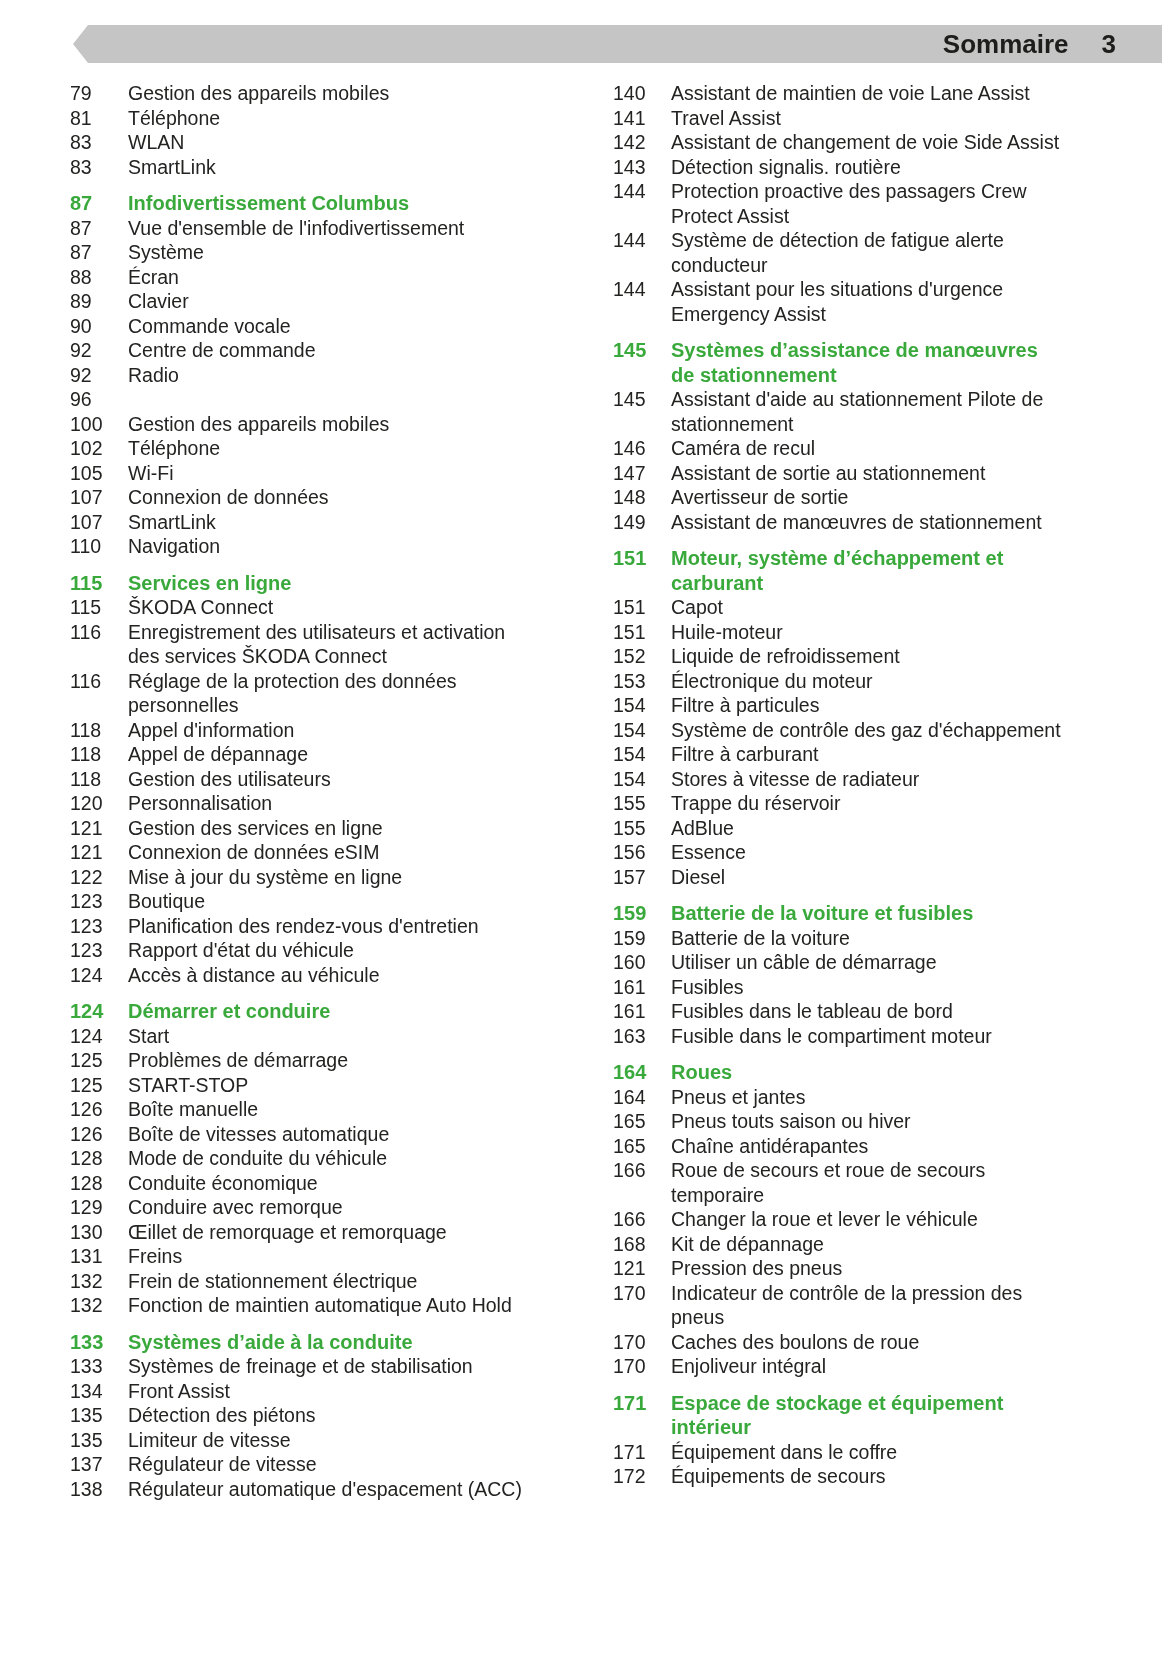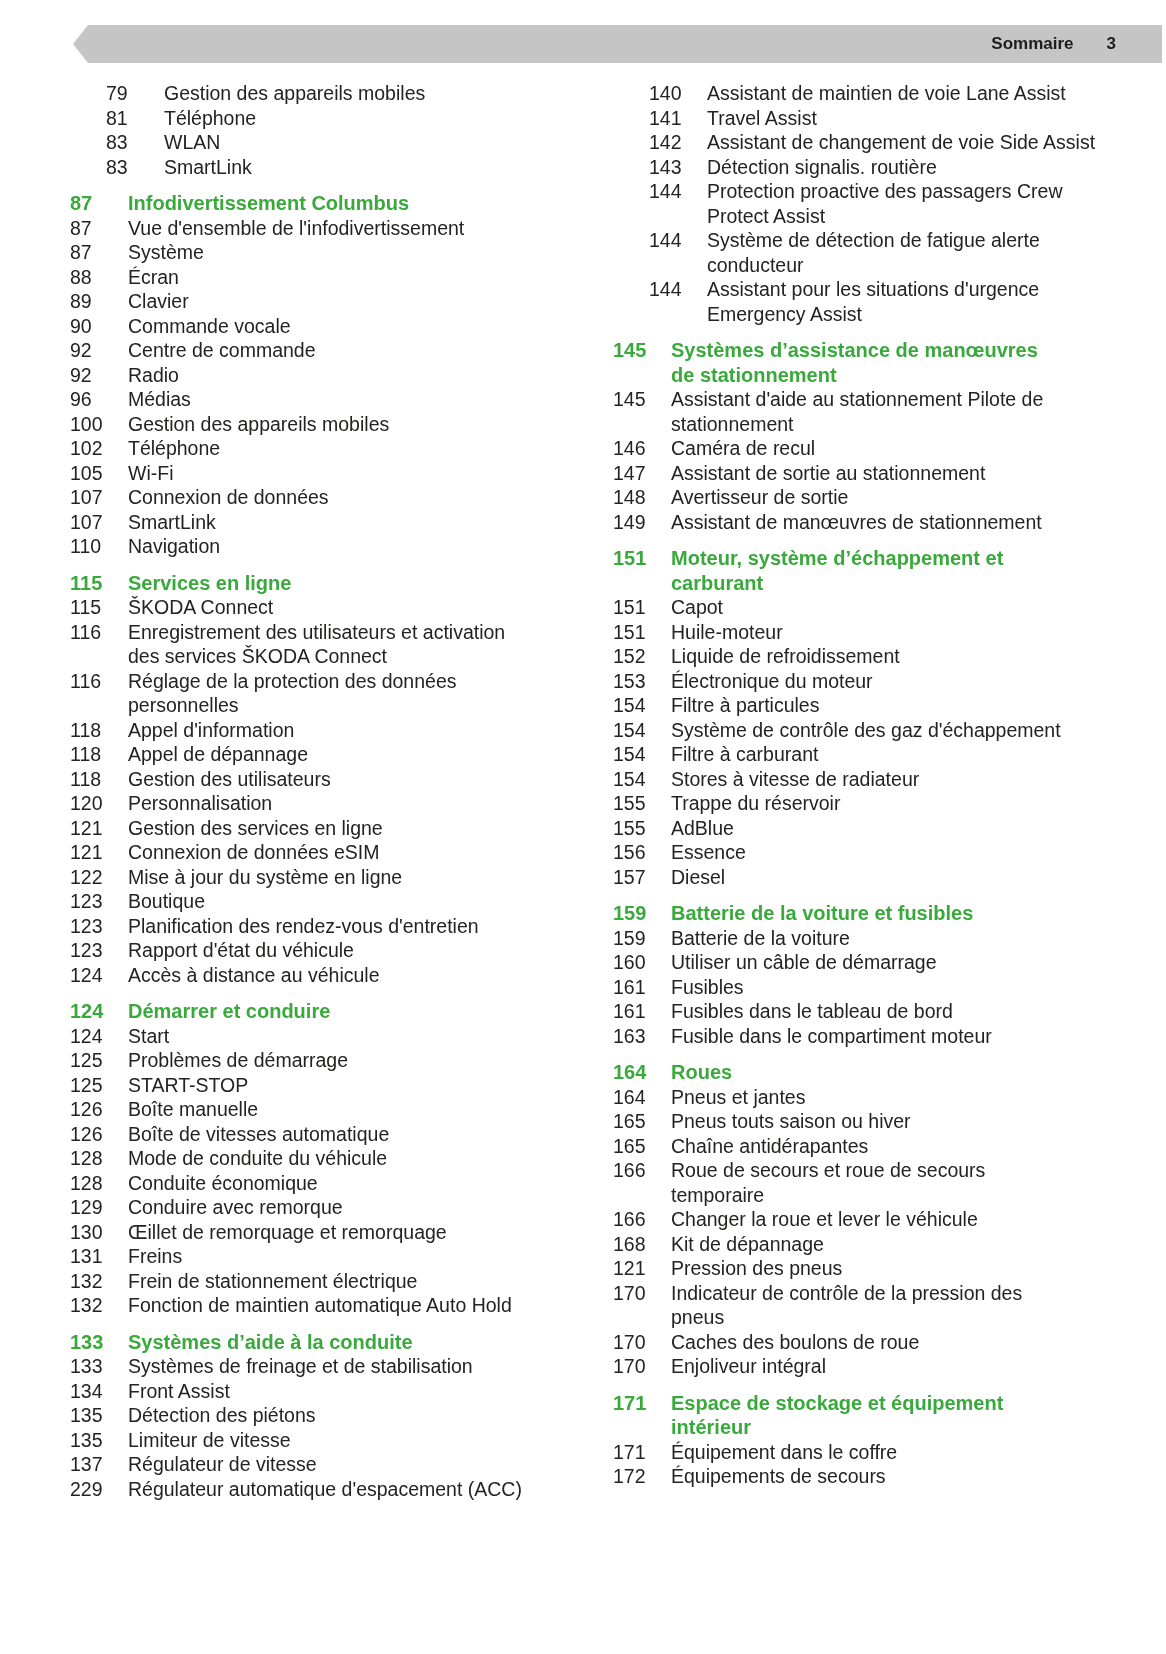--- a/index.html
+++ b/index.html
@@ -20,35 +20,35 @@
     position:absolute;
     top:25px;left:73px;right:4px;height:38px;
     background:var(--banner-gray);
     clip-path:polygon(15px 0, 100% 0, 100% 100%, 15px 100%, 0 50%);
     display:flex;
     align-items:center;
     justify-content:flex-end;
     gap:33px;
     padding-right:46px;
     box-sizing:border-box;
-    font-size:17px;
+    font-size:26px;
     font-weight:700;
     color:#1d1d1b;
   }
   .content{
     position:absolute;
     top:81px;left:70px;right:27px;
     display:flex;
     gap:50px;
   }
   .col{display:block;}
   .col-left{width:493px;flex:0 0 493px;}
   .col-right{width:526px;flex:0 0 526px;}
   .group{margin-top:12px;}
-  .group.first{margin-top:0;margin-left:36px;}
+  .group.first{margin-top:0;}
   .row{
     display:flex;
     font-size:19.5px;
     line-height:24.5px;
     color:var(--ink);
   }
   .row .num{flex:0 0 58px;}
   .row .label{flex:1;white-space:pre-line;}
   .row.heading{
     color:var(--green);
@@ -112,21 +112,20 @@
         <div class="row">
     <span class="num">92</span>
     <span class="label">Centre de commande</span>
   </div>
         <div class="row">
     <span class="num">92</span>
     <span class="label">Radio</span>
   </div>
         <div class="row">
     <span class="num">96</span>
-    <span class="label">Médias</span>
   </div>
         <div class="row">
     <span class="num">100</span>
     <span class="label">Gestion des appareils mobiles</span>
   </div>
         <div class="row">
     <span class="num">102</span>
     <span class="label">Téléphone</span>
   </div>
         <div class="row">
@@ -283,21 +282,21 @@
   </div>
         <div class="row">
     <span class="num">135</span>
     <span class="label">Limiteur de vitesse</span>
   </div>
         <div class="row">
     <span class="num">137</span>
     <span class="label">Régulateur de vitesse</span>
   </div>
         <div class="row">
-    <span class="num">229</span>
+    <span class="num">138</span>
     <span class="label">Régulateur automatique d'espacement (ACC)</span>
   </div>
       </div>
     </div>
   <div class="col col-right">
       <div class="group first">
         <div class="row">
     <span class="num">140</span>
     <span class="label">Assistant de maintien de voie Lane Assist</span>
   </div>

